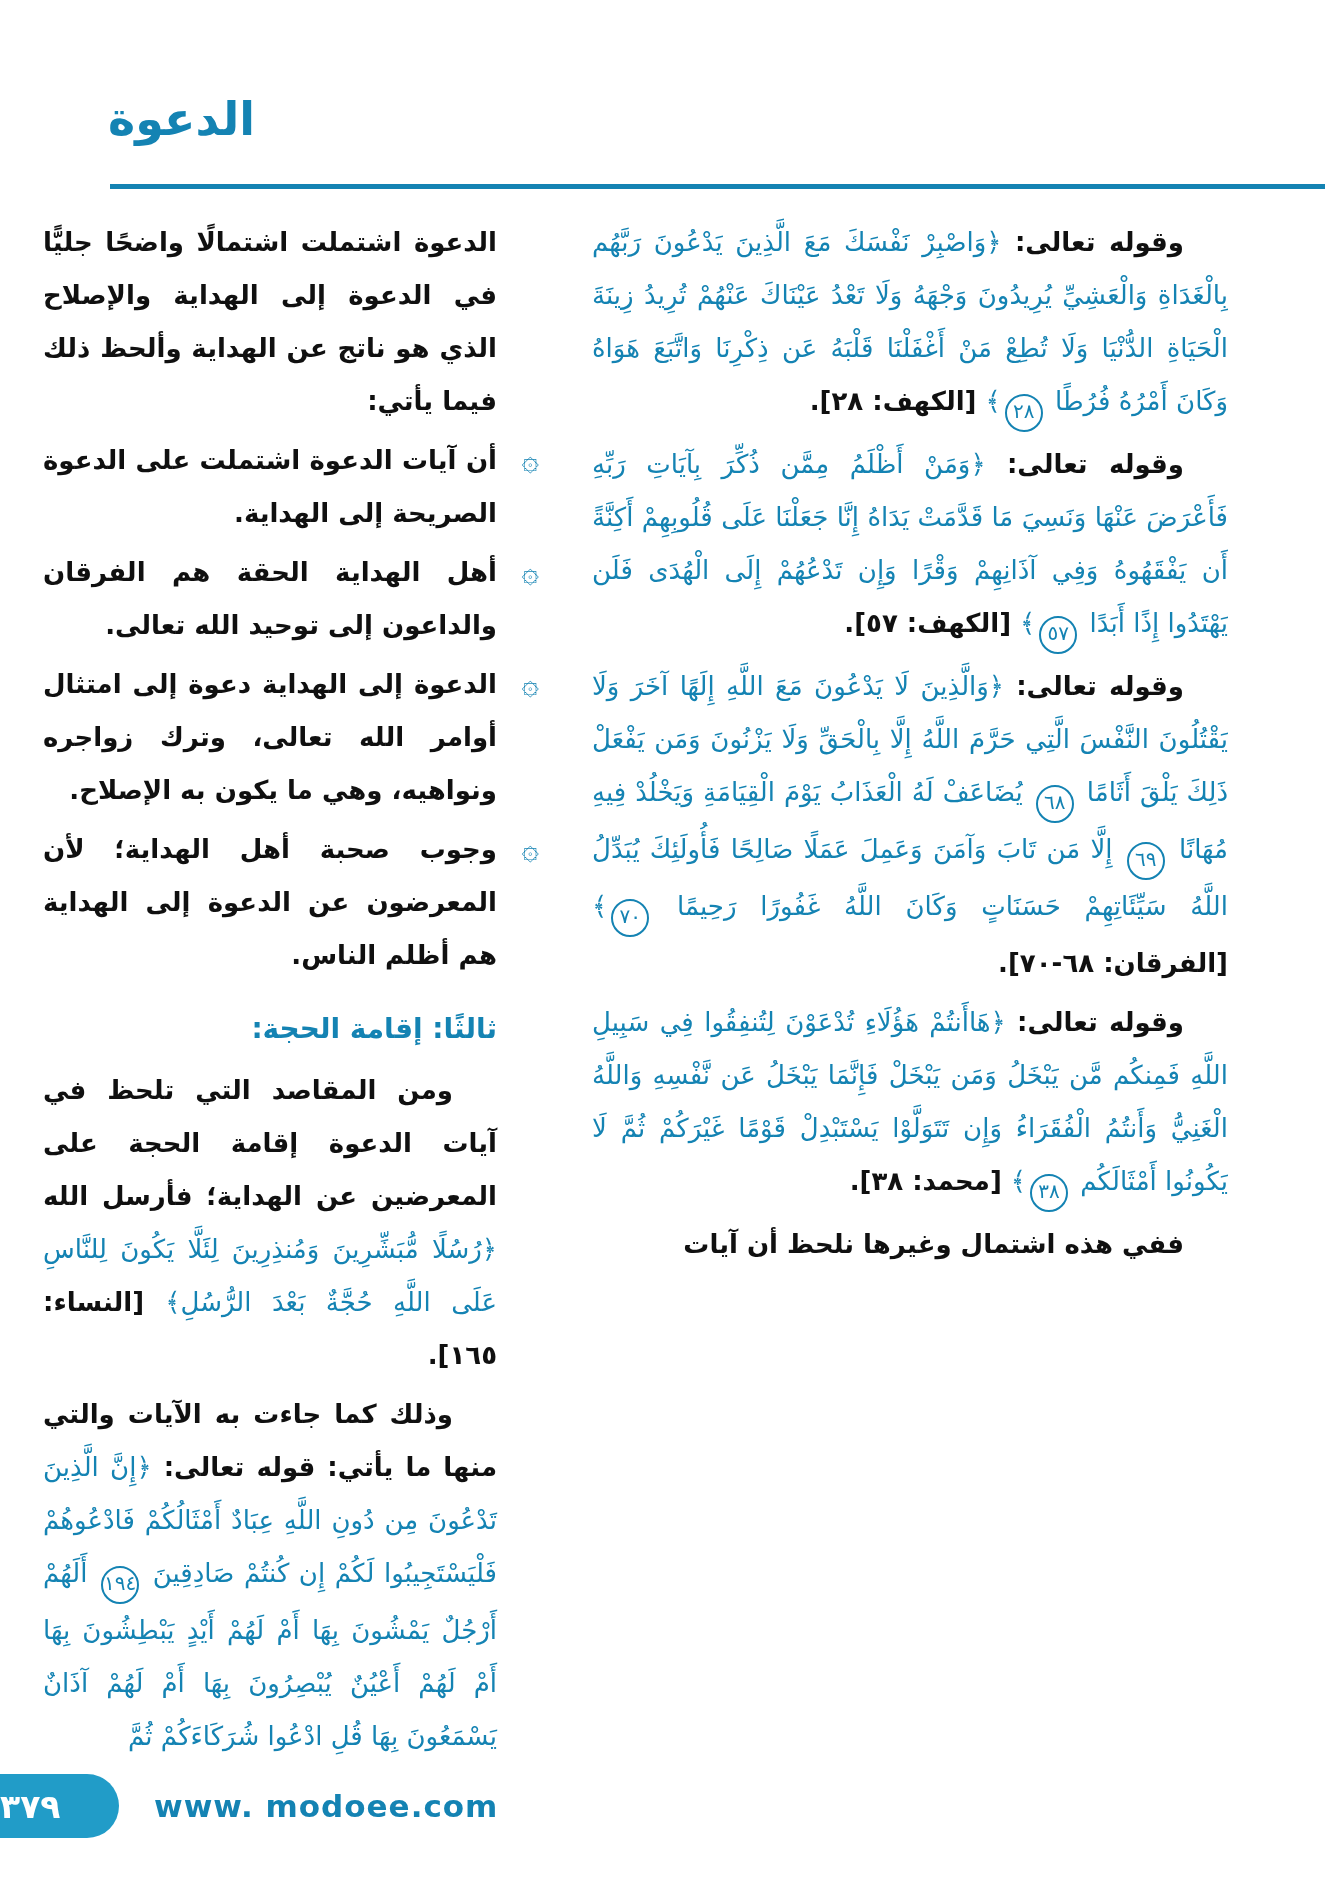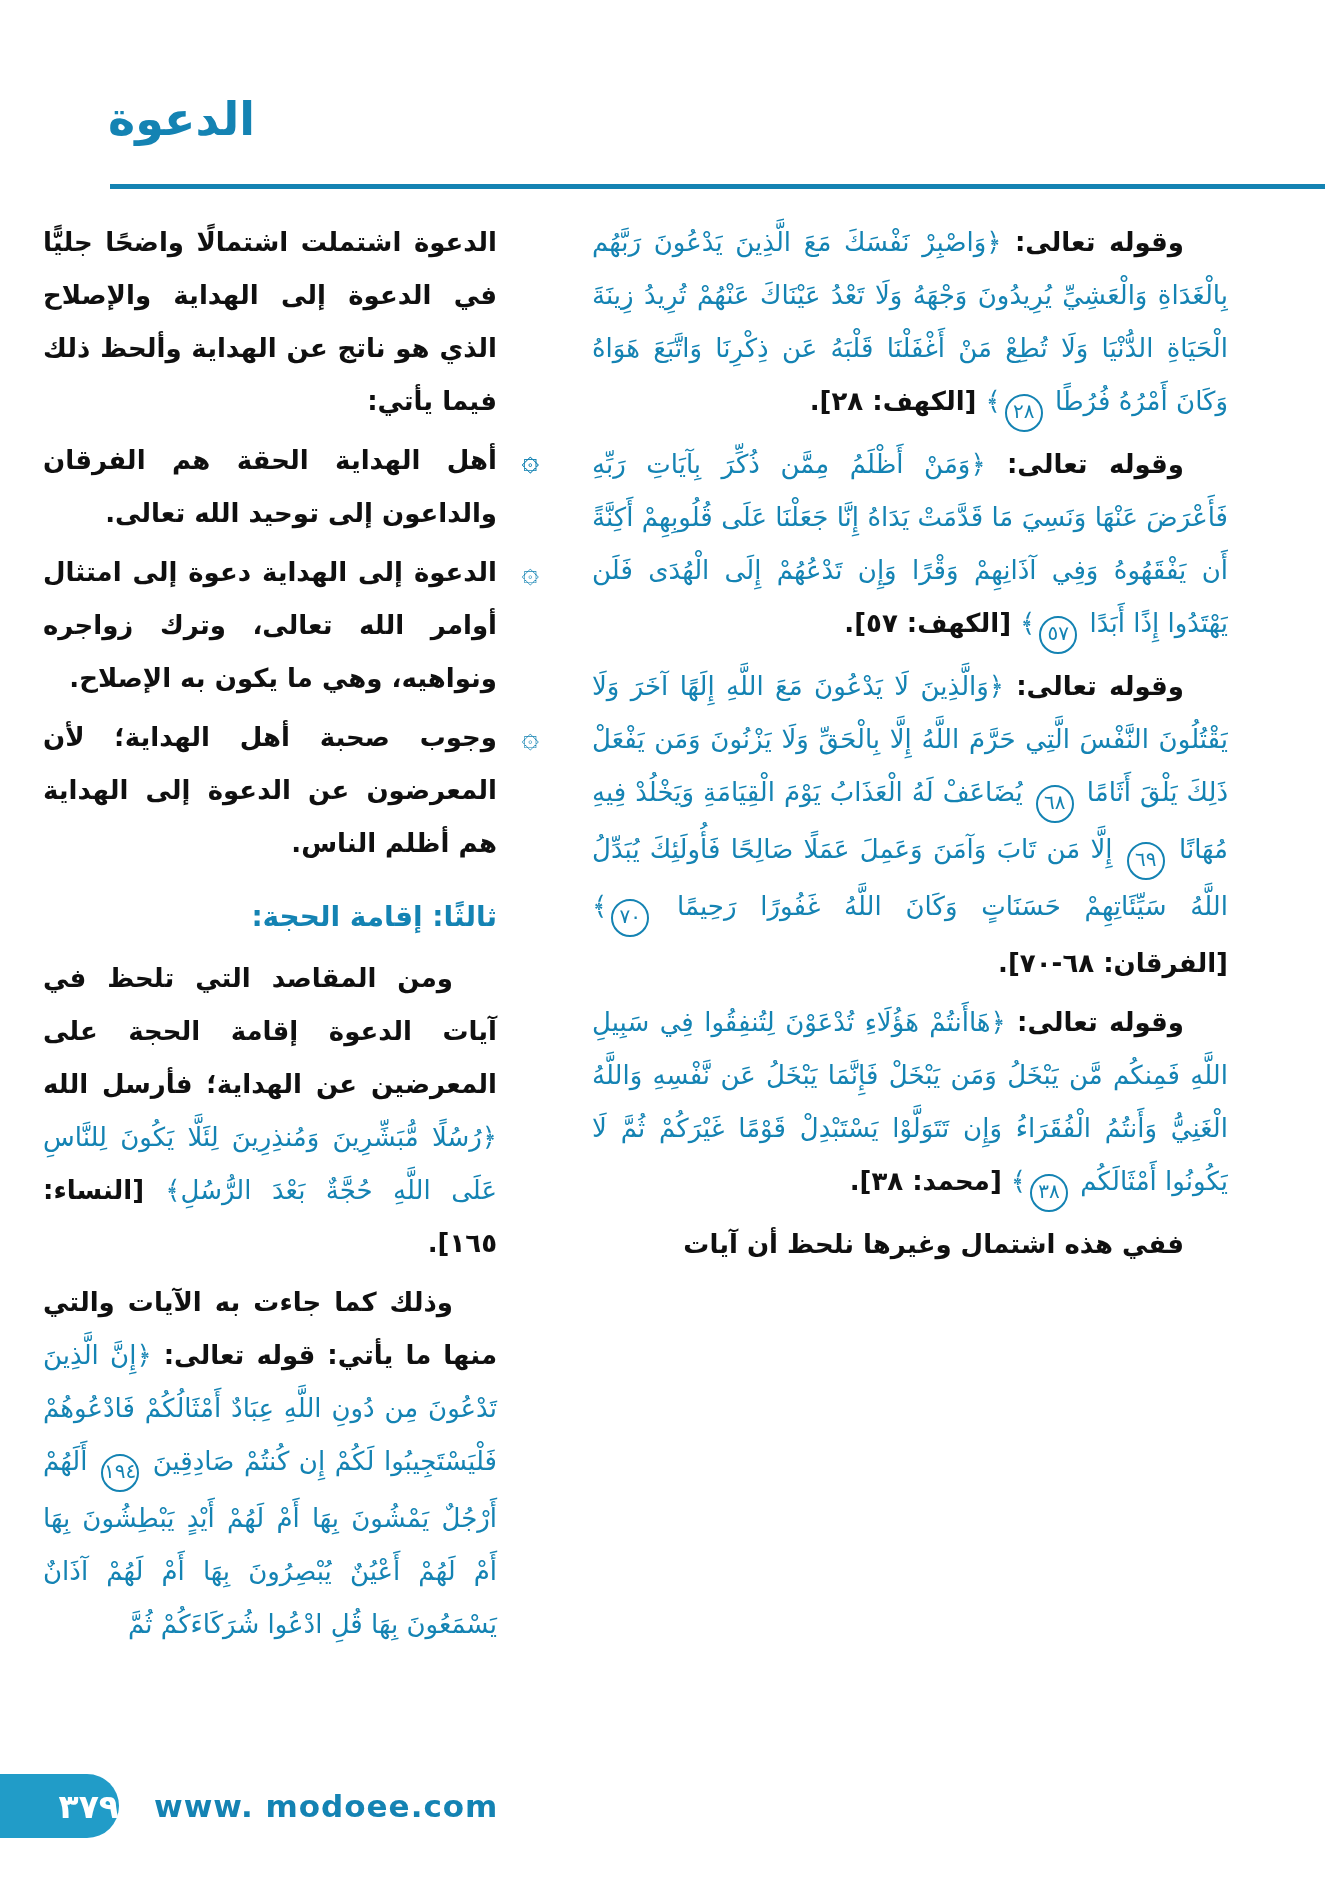--- a/index.html
+++ b/index.html
@@ -42,21 +42,21 @@
   }
   .block.bullet{ position:relative; text-align:justify; }
   .bullet-marker{
     position:absolute; right:-42px; top:2px; color:var(--teal);
     font-size:30px; line-height:48px; font-weight:normal;
   }
   
   .page-pill{
     position:absolute; left:0; top:1770px; width:119px; height:64px;
     background:var(--pill); border-radius:0 34px 34px 0;
-    display:flex; align-items:center; justify-content:flex-start;
+    display:flex; align-items:center; justify-content:flex-end;
     color:#ffffff; font-size:33px; font-weight:bold;
   }
   .site{
     position:absolute; left:154px; top:1784px; direction:ltr;
     color:var(--teal); font-size:31px; font-weight:bold; letter-spacing:1px;
   }
 </style>
 </head>
 <body>
 
@@ -67,21 +67,21 @@
   <div class="columns">
     <div class="col col-right" id="col-right">
         <p class="block para indent"><span class="k">وقوله تعالى: </span><span class="q">﴿وَاصْبِرْ نَفْسَكَ مَعَ الَّذِينَ يَدْعُونَ رَبَّهُم بِالْغَدَاةِ وَالْعَشِيِّ يُرِيدُونَ وَجْهَهُ وَلَا تَعْدُ عَيْنَاكَ عَنْهُمْ تُرِيدُ زِينَةَ الْحَيَاةِ الدُّنْيَا وَلَا تُطِعْ مَنْ أَغْفَلْنَا قَلْبَهُ عَن ذِكْرِنَا وَاتَّبَعَ هَوَاهُ وَكَانَ أَمْرُهُ فُرُطًا </span><span class="aya">٢٨</span><span class="q">﴾</span><span class="k"> [الكهف: ٢٨].</span></p>
         <p class="block para indent"><span class="k">وقوله تعالى: </span><span class="q">﴿وَمَنْ أَظْلَمُ مِمَّن ذُكِّرَ بِآيَاتِ رَبِّهِ فَأَعْرَضَ عَنْهَا وَنَسِيَ مَا قَدَّمَتْ يَدَاهُ إِنَّا جَعَلْنَا عَلَى قُلُوبِهِمْ أَكِنَّةً أَن يَفْقَهُوهُ وَفِي آذَانِهِمْ وَقْرًا وَإِن تَدْعُهُمْ إِلَى الْهُدَى فَلَن يَهْتَدُوا إِذًا أَبَدًا </span><span class="aya">٥٧</span><span class="q">﴾</span><span class="k"> [الكهف: ٥٧].</span></p>
         <p class="block para indent"><span class="k">وقوله تعالى: </span><span class="q">﴿وَالَّذِينَ لَا يَدْعُونَ مَعَ اللَّهِ إِلَهًا آخَرَ وَلَا يَقْتُلُونَ النَّفْسَ الَّتِي حَرَّمَ اللَّهُ إِلَّا بِالْحَقِّ وَلَا يَزْنُونَ وَمَن يَفْعَلْ ذَلِكَ يَلْقَ أَثَامًا </span><span class="aya">٦٨</span><span class="q"> يُضَاعَفْ لَهُ الْعَذَابُ يَوْمَ الْقِيَامَةِ وَيَخْلُدْ فِيهِ مُهَانًا </span><span class="aya">٦٩</span><span class="q"> إِلَّا مَن تَابَ وَآمَنَ وَعَمِلَ عَمَلًا صَالِحًا فَأُولَئِكَ يُبَدِّلُ اللَّهُ سَيِّئَاتِهِمْ حَسَنَاتٍ وَكَانَ اللَّهُ غَفُورًا رَحِيمًا </span><span class="aya">٧٠</span><span class="q">﴾</span><span class="k"> [الفرقان: ٦٨-٧٠].</span></p>
         <p class="block para indent"><span class="k">وقوله تعالى: </span><span class="q">﴿هَاأَنتُمْ هَؤُلَاءِ تُدْعَوْنَ لِتُنفِقُوا فِي سَبِيلِ اللَّهِ فَمِنكُم مَّن يَبْخَلُ وَمَن يَبْخَلْ فَإِنَّمَا يَبْخَلُ عَن نَّفْسِهِ وَاللَّهُ الْغَنِيُّ وَأَنتُمُ الْفُقَرَاءُ وَإِن تَتَوَلَّوْا يَسْتَبْدِلْ قَوْمًا غَيْرَكُمْ ثُمَّ لَا يَكُونُوا أَمْثَالَكُم </span><span class="aya">٣٨</span><span class="q">﴾</span><span class="k"> [محمد: ٣٨].</span></p>
         <p class="block para indent"><span class="k">ففي هذه اشتمال وغيرها نلحظ أن آيات</span></p>
       </div>
     <div class="col col-left" id="col-left">
         <p class="block para"><span class="k">الدعوة اشتملت اشتمالًا واضحًا جليًّا في الدعوة إلى الهداية والإصلاح الذي هو ناتج عن الهداية وألحظ ذلك فيما يأتي:</span></p>
-        <p class="block bullet"><span class="bullet-marker">۞</span></p>
+        <p class="block bullet"><span class="bullet-marker">۞</span><span class="k">أن آيات الدعوة اشتملت على الدعوة الصريحة إلى الهداية.</span></p>
         <p class="block bullet"><span class="bullet-marker">۞</span><span class="k">أهل الهداية الحقة هم الفرقان والداعون إلى توحيد الله تعالى.</span></p>
         <p class="block bullet"><span class="bullet-marker">۞</span><span class="k">الدعوة إلى الهداية دعوة إلى امتثال أوامر الله تعالى، وترك زواجره ونواهيه، وهي ما يكون به الإصلاح.</span></p>
         <p class="block bullet"><span class="bullet-marker">۞</span><span class="k">وجوب صحبة أهل الهداية؛ لأن المعرضون عن الدعوة إلى الهداية هم أظلم الناس.</span></p>
         <p class="block heading"><span class="h">ثالثًا: إقامة الحجة:</span></p>
         <p class="block para indent"><span class="k">ومن المقاصد التي تلحظ في آيات الدعوة إقامة الحجة على المعرضين عن الهداية؛ فأرسل الله </span><span class="q">﴿رُسُلًا مُّبَشِّرِينَ وَمُنذِرِينَ لِئَلَّا يَكُونَ لِلنَّاسِ عَلَى اللَّهِ حُجَّةٌ بَعْدَ الرُّسُلِ﴾</span><span class="k"> [النساء: ١٦٥].</span></p>
         <p class="block para indent"><span class="k">وذلك كما جاءت به الآيات والتي منها ما يأتي: قوله تعالى: </span><span class="q">﴿إِنَّ الَّذِينَ تَدْعُونَ مِن دُونِ اللَّهِ عِبَادٌ أَمْثَالُكُمْ فَادْعُوهُمْ فَلْيَسْتَجِيبُوا لَكُمْ إِن كُنتُمْ صَادِقِينَ </span><span class="aya">١٩٤</span><span class="q"> أَلَهُمْ أَرْجُلٌ يَمْشُونَ بِهَا أَمْ لَهُمْ أَيْدٍ يَبْطِشُونَ بِهَا أَمْ لَهُمْ أَعْيُنٌ يُبْصِرُونَ بِهَا أَمْ لَهُمْ آذَانٌ يَسْمَعُونَ بِهَا قُلِ ادْعُوا شُرَكَاءَكُمْ ثُمَّ</span></p>
       </div>
   </div>
 
   <div class="page-pill">

